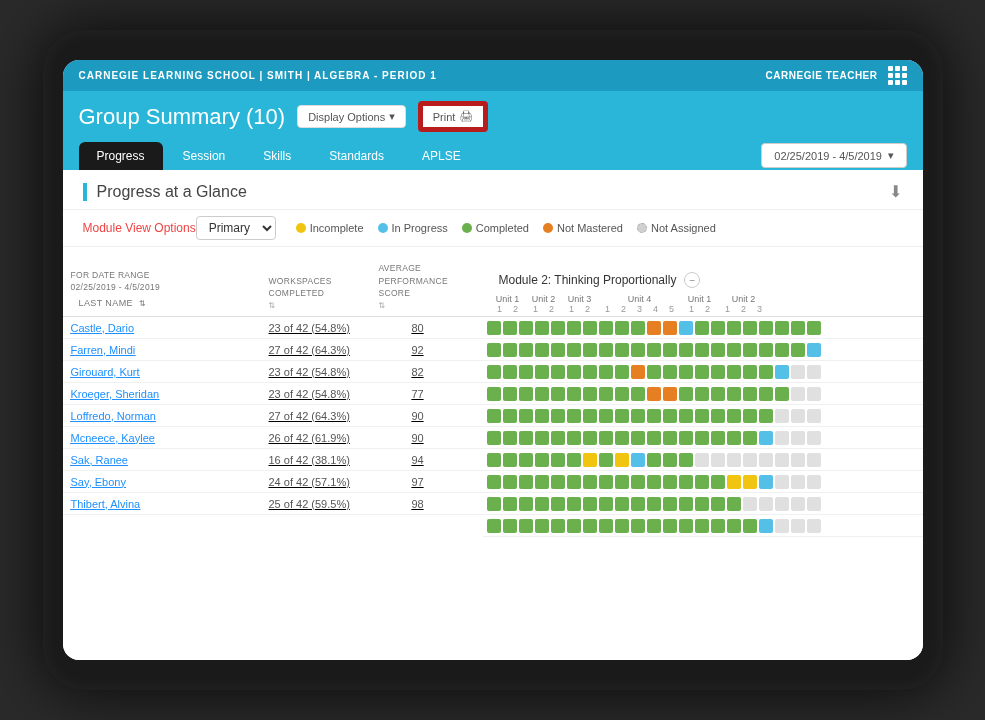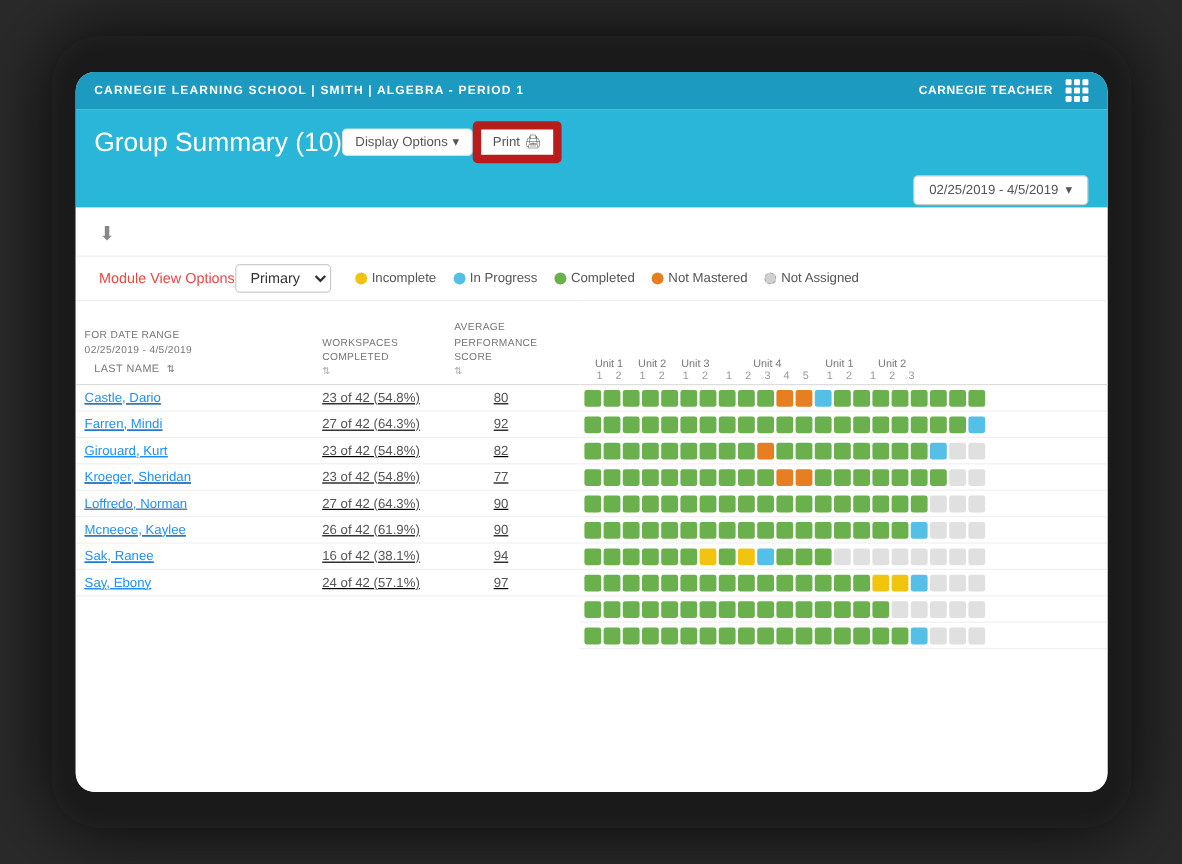--- a/index.html
+++ b/index.html
@@ -52,20 +52,21 @@
     }
     .grid-icon span { background: white; border-radius: 1px; }
     
     .header {
       background: #29b6d8;
       padding: 10px 16px 0;
     }
     .header-top {
       display: flex;
       align-items: center;
+      gap: 12px;
       margin-bottom: 10px;
     }
     .header-title {
       color: white;
       font-size: 22px;
       font-weight: 300;
     }
     .btn-display-options {
       background: white;
       border: 1px solid #ddd;
@@ -73,21 +74,21 @@
       padding: 4px 10px;
       font-size: 11px;
       color: #555;
       cursor: pointer;
       display: flex;
       align-items: center;
       gap: 4px;
     }
     .btn-print {
       background: white;
-      border: 7px solid #b91c1c;
+      border: 5px solid #b91c1c;
       border-radius: 4px;
       padding: 4px 10px;
       font-size: 11px;
       color: #555;
       cursor: pointer;
       display: flex;
       align-items: center;
       gap: 4px;
     }
     
@@ -342,29 +343,37 @@
         <button class="btn-display-options">
           <span>Display Options</span>
           <span>▾</span>
         </button>
         <button class="btn-print">
           <span>Print</span>
           <span>🖨</span>
         </button>
       </div>
       <div style="display:flex; align-items:flex-end; justify-content:space-between;">
+        <div class="tabs">
+          <button class="tab active">Progress</button>
+          <button class="tab">Session</button>
+          <button class="tab">Skills</button>
+          <button class="tab">Standards</button>
+          <button class="tab">APLSE</button>
+        </div>
         <button class="date-range-btn">
           <span>02/25/2019 - 4/5/2019</span>
           <span>▾</span>
         </button>
       </div>
     </div>
 
     <div class="main-content">
       <div class="section-header">
+        <h2 class="section-title">Progress at a Glance</h2>
         <span class="download-icon">⬇</span>
       </div>
 
       <div style="display:flex; align-items:center; padding: 6px 20px; border-bottom: 1px solid #eee;">
         <span class="module-options-label">Module View Options</span>
         <select class="module-select">
           <option>Primary</option>
         </select>
         <div class="legend">
           <div class="legend-item">
@@ -446,26 +455,35 @@
               <div class="data-row">
     <span class="student-name">Sak, Ranee</span>
     <span class="workspaces-completed">16 of 42 (38.1%)</span>
     <span class="avg-score">94</span>
   </div>
               <div class="data-row">
     <span class="student-name">Say, Ebony</span>
     <span class="workspaces-completed">24 of 42 (57.1%)</span>
     <span class="avg-score">97</span>
   </div>
+              <div class="data-row">
+    <span class="student-name">Thibert, Alvina</span>
+    <span class="workspaces-completed">25 of 42 (59.5%)</span>
+    <span class="avg-score">98</span>
+  </div>
             </div>
         </div>
 
         <div class="right-panel" style="overflow-x: auto;">
 
           <div style="height:70px; background:white; border-bottom:1px solid #ddd; display:flex; flex-direction:column; justify-content:flex-end; padding: 4px 8px 0;">
+            <div class="module-header-row">
+              <span class="module-title">Module 2: Thinking Proportionally</span>
+              <div class="collapse-btn">−</div>
+            </div>
 
             <div style="display:flex; padding: 2px 0; gap:2px;">
 
               <div style="display:flex; flex-direction:column; align-items:center; margin:0 2px;">
                 <div style="font-size:9px; color:#777; text-align:center; white-space:nowrap;">Unit 1</div>
                 <div style="display:flex; gap:2px;">
                   <div style="width:14px; text-align:center; font-size:9px; color:#999;">1</div>
                   <div style="width:14px; text-align:center; font-size:9px; color:#999;">2</div>
                 </div>
               </div>

